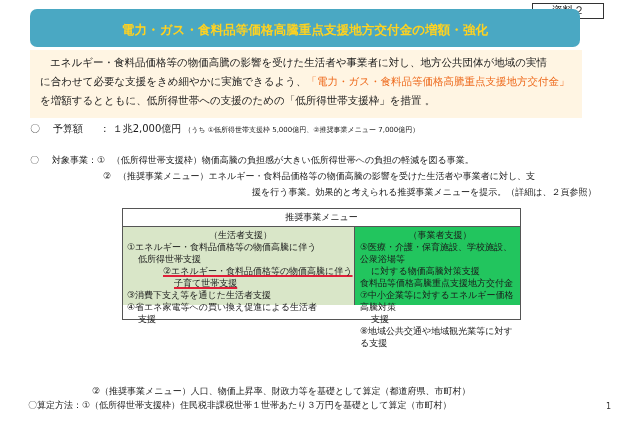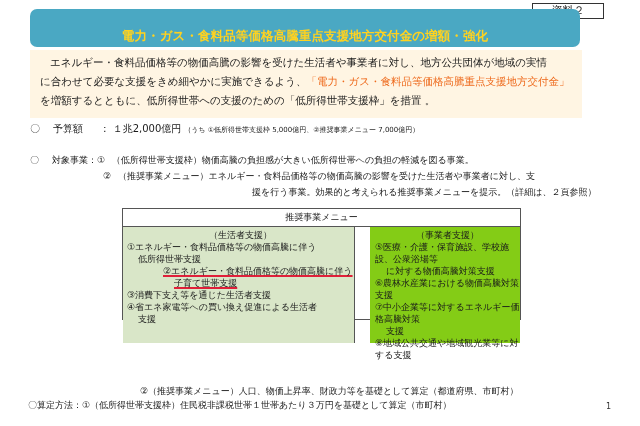--- a/index.html
+++ b/index.html
@@ -9,44 +9,44 @@
   }
   .doc-label {
     position: absolute; left: 532px; top: 3px; width: 70px; height: 14px;
     border: 1px solid #333; font-size: 11px; line-height: 14px; text-align: center; background: #fff;
   }
   .title-bar {
     position: absolute; left: 30px; top: 9px; width: 550px; height: 38px;
     background: #4aa8c3; border-radius: 7px; text-align: center;
   }
   .title-main {
-    display: block; color: #ffd21f; font-weight: bold; font-size: 12.5px; line-height: 16px; padding-top: 19px;
+    display: block; color: #ffd21f; font-weight: bold; font-size: 12.5px; line-height: 16px; padding-top: 13px;
     letter-spacing: 0.1px;
   }
   .title-sub { display: block; color: #ffffff; font-size: 10.5px; line-height: 15px; }
   .summary-box {
     position: absolute; left: 30px; top: 50px; width: 552px; height: 68px; background: #fff5e3;
   }
   .summary-text {
     position: absolute; left: 10px; top: 3px; width: 540px; font-size: 10.5px; line-height: 19px;
   }
   .orange { color: #ee6a1c; }
   .row { position: absolute; font-size: 9px; white-space: nowrap; }
   .big { font-size: 10px; }
   .small { font-size: 7px; }
   .menu-table {
     position: absolute; left: 122px; top: 208px; width: 397px; height: 110px; border: 1px solid #555;
     border-collapse: collapse;
   }
   .menu-head {
     height: 17px; text-align: center; font-size: 9px; line-height: 17px; border-bottom: 1px solid #555; background: #fff;
   }
-  .menu-body { display: flex; height: 116px; gap: 15px; }
+  .menu-body { display: flex; height: 78px; }
   .col-left { width: 232px; background: #d9e6c8; border-right: 1px solid #555; font-size: 9px; line-height: 12px; padding: 2px 0 0 4px; box-sizing: border-box; }
-  .col-right { flex: 1; background: #84cc16; font-size: 9px; line-height: 12px; padding: 2px 0 0 5px; box-sizing: border-box; }
+  .col-right { flex: 1; background: #22c55e; font-size: 9px; line-height: 12px; padding: 2px 0 0 5px; box-sizing: border-box; }
   .col-title { text-align: center; }
   .indent { padding-left: 11px; font-family: Liberation Serif, serif; }
   .underline-red { text-decoration: underline; text-decoration-color: #e0203a; text-decoration-thickness: 1.5px; margin-left: 36px; }
   .page-num { position: absolute; left: 606px; top: 402px; font-size: 8px; color: #333; }
 </style>
 </head>
 <body>
 
 <div class="doc-label">資料２</div>
 
@@ -91,26 +91,26 @@
       <div class="underline-red">②エネルギー・食料品価格等の物価高騰に伴う</div>
       <div class="indent"><span class="underline-red">子育て世帯支援</span></div>
       <div>③消費下支え等を通じた生活者支援</div>
       <div>④省エネ家電等への買い換え促進による生活者</div>
       <div class="indent">支援</div>
     </div>
     <div class="col-right">
       <div class="col-title">（事業者支援）</div>
       <div>⑤医療・介護・保育施設、学校施設、公衆浴場等</div>
       <div class="indent">に対する物価高騰対策支援</div>
-      <div>⑥農林水産業における物価高騰対策支援</div>
+      <div>食料品等価格高騰重点支援地方交付金</div>
       <div>⑦中小企業等に対するエネルギー価格高騰対策</div>
       <div class="indent">支援</div>
       <div>⑧地域公共交通や地域観光業等に対する支援</div>
     </div>
   </div>
 </div>
 
 <div class="row" style="left:28px; top:369px;margin-top:30px;">
   <span>〇算定方法：</span><span>①（低所得世帯支援枠）住民税非課税世帯１世帯あたり３万円を基礎として算定（市町村）</span>
 </div>
-<div class="row" style="left:92px; top:385px;margin-left:48px;">②（推奨事業メニュー）人口、物価上昇率、財政力等を基礎として算定（都道府県、市町村）</div>
+<div class="row" style="left:92px; top:385px;">②（推奨事業メニュー）人口、物価上昇率、財政力等を基礎として算定（都道府県、市町村）</div>
 
 <div class="page-num">1</div>
 
 </body></html>

